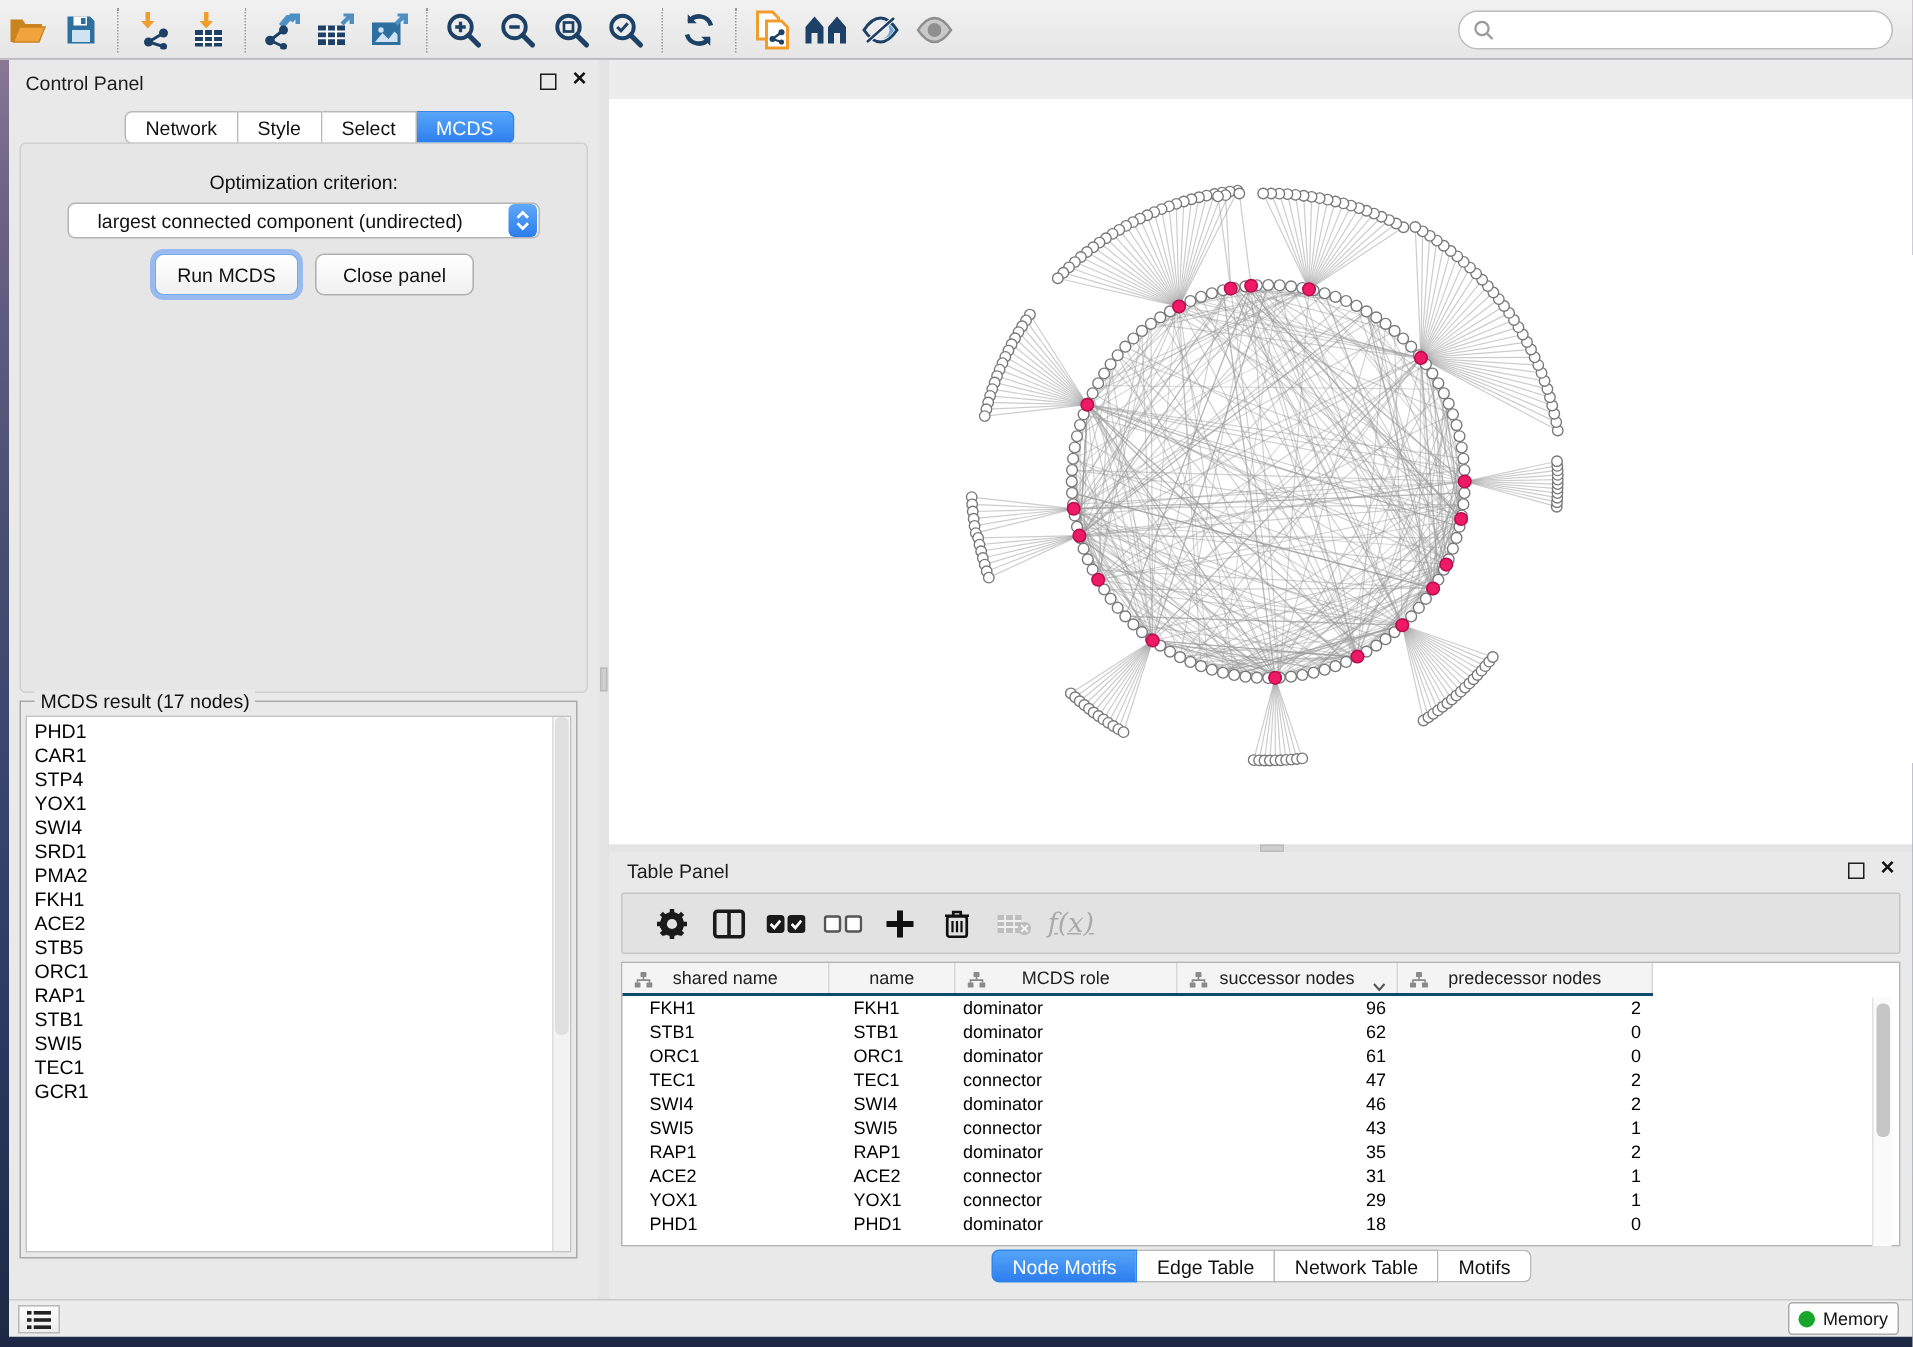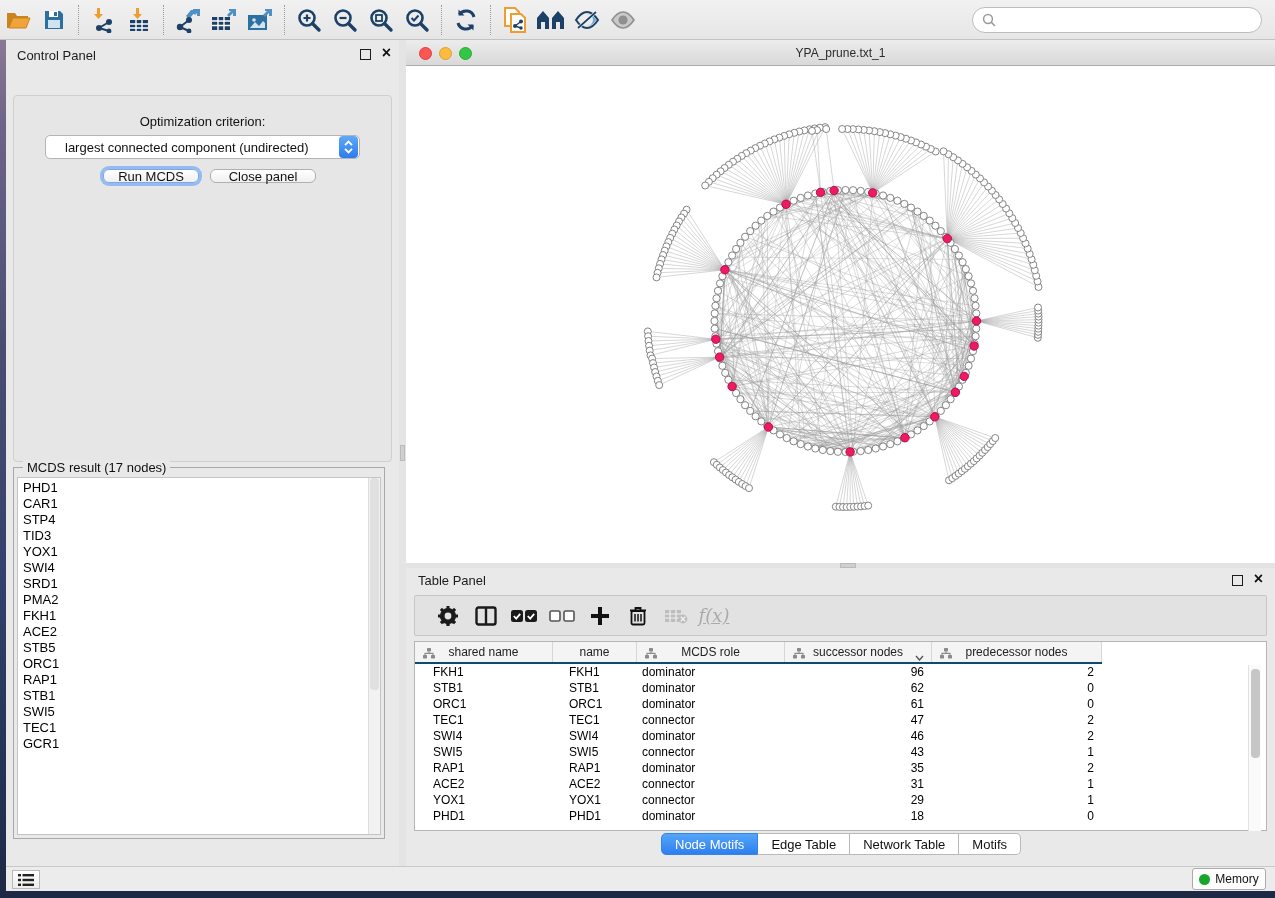--- a/index.html
+++ b/index.html
@@ -38,21 +38,21 @@
   .cp-tabs { left:77px; top:34px; }
 
   .groupbox { position:absolute; left:7px; top:55px; width:379px; height:367px; background:#e6e6e6;
     border:1px solid #cicfcf; border:1px solid #cfcfcf; border-radius:4px; }
   .opt-label { position:absolute; left:0; right:0; top:18px; text-align:center; font-size:13px; color:#111; }
   .opt-select { position:absolute; left:31px; top:39px; width:315px; height:24px; background:#fff;
     border:1px solid #b4b4b4; border-radius:5px; display:flex; align-items:center; font-size:13px; color:#111; }
   .opt-select .val { flex:1; padding-left:19px; white-space:nowrap; overflow:hidden; }
   .opt-select .stepper { width:19px; height:22px; margin-right:1px; border-radius:4px;
     background:linear-gradient(#5fa8f9,#2d7ced); display:flex; align-items:center; justify-content:center; }
-  .btn { position:absolute; height:14px; background:linear-gradient(#ffffff,#f0f0f0); border:1px solid #b0b0b0;
+  .btn { position:absolute; height:28px; background:linear-gradient(#ffffff,#f0f0f0); border:1px solid #b0b0b0;
     border-radius:6px; font-size:13px; color:#111; display:flex; align-items:center; justify-content:center; }
   .run-btn { left:89px; top:73px; width:96px; box-shadow:0 0 0 3px rgba(90,150,250,.55); border-color:#74a9ef; }
   .closep-btn { left:196px; top:73px; width:106px; }
 
   .fieldset { position:absolute; left:7px; top:427px; width:372px; height:372px; border:1px solid #a9a9a9; }
   .legend { position:absolute; left:9px; top:-8px; background:#e9e9e9; padding:0 4px; font-size:13px; color:#111; }
   .mcds-list { position:absolute; left:3px; top:9px; right:3px; bottom:3px; background:#fff; border:1px solid #c4c4c4; overflow:hidden; }
   .mcds-item { font-size:13px; line-height:16px; padding-left:5px; color:#000; }
   .mcds-scroll { position:absolute; right:0; top:0; bottom:0; width:12px; background:#f2f2f2; border-left:1px solid #ddd; }
   .mcds-thumb { position:absolute; left:1px; width:9px; top:0; height:212px; background:#e0e0e0; border-radius:4px; }
@@ -257,20 +257,26 @@
 </div>
 
 <div class="main">
 
   <div class="cpanel">
     <div class="panel-head">
       <span class="panel-title">Control Panel</span>
       <span class="float-btn"></span>
       <span class="close-btn">×</span>
     </div>
+    <div class="seggroup cp-tabs">
+        <span class="seg">Network</span>
+        <span class="seg">Style</span>
+        <span class="seg">Select</span>
+        <span class="seg sel">MCDS</span>
+      </div>
 
     <div class="groupbox">
       <div class="opt-label">Optimization criterion:</div>
       <div class="opt-select">
         <span class="val">largest connected component (undirected)</span>
         <span class="stepper">
             <svg width="11" height="14" viewBox="0 0 11 14">
               <path d="M2 5.2L5.5 1.6 9 5.2" fill="none" stroke="#fff" stroke-width="1.8"></path>
               <path d="M2 8.8l3.5 3.6L9 8.8" fill="none" stroke="#fff" stroke-width="1.8"></path>
             </svg>
@@ -280,21 +286,20 @@
       <div class="btn closep-btn">Close panel</div>
     </div>
 
     <div class="fieldset">
       <span class="legend">MCDS result (17 nodes)</span>
       <div class="mcds-list">
         <div style="padding-top:2px;">
             <div class="mcds-item">PHD1</div>
             <div class="mcds-item">CAR1</div>
             <div class="mcds-item">STP4</div>
-            <div class="mcds-item">TID3</div>
             <div class="mcds-item">YOX1</div>
             <div class="mcds-item">SWI4</div>
             <div class="mcds-item">SRD1</div>
             <div class="mcds-item">PMA2</div>
             <div class="mcds-item">FKH1</div>
             <div class="mcds-item">ACE2</div>
             <div class="mcds-item">STB5</div>
             <div class="mcds-item">ORC1</div>
             <div class="mcds-item">RAP1</div>
             <div class="mcds-item">STB1</div>
@@ -307,26 +312,20 @@
           </div>
       </div>
     </div>
   </div>
 
   <div class="vsplit">
       <div class="handle"></div>
     </div>
 
   <div class="netwin">
-    <div class="net-titlebar">
-      <span class="tl red"></span>
-      <span class="tl yel"></span>
-      <span class="tl grn"></span>
-      <span class="net-title">YPA_prune.txt_1</span>
-    </div>
     <svg class="net-canvas" viewBox="0 0 869 497">
         <line x1="380.0" y1="138.3" x2="562.6" y2="210.2" stroke="#9a9a9a" stroke-width="0.8" opacity="0.45"></line>
         <line x1="380.0" y1="138.3" x2="568.5" y2="277.7" stroke="#9a9a9a" stroke-width="0.8" opacity="0.45"></line>
         <line x1="380.0" y1="138.3" x2="394.7" y2="378.1" stroke="#9a9a9a" stroke-width="0.8" opacity="0.45"></line>
         <line x1="380.0" y1="138.3" x2="309.4" y2="270.2" stroke="#9a9a9a" stroke-width="0.8" opacity="0.45"></line>
         <line x1="380.0" y1="138.3" x2="334.4" y2="176.8" stroke="#9a9a9a" stroke-width="0.8" opacity="0.45"></line>
         <line x1="380.0" y1="138.3" x2="312.0" y2="224.8" stroke="#9a9a9a" stroke-width="0.8" opacity="0.45"></line>
         <line x1="380.0" y1="138.3" x2="454.7" y2="124.9" stroke="#9a9a9a" stroke-width="0.8" opacity="0.45"></line>
         <line x1="380.0" y1="138.3" x2="314.0" y2="292.6" stroke="#9a9a9a" stroke-width="0.8" opacity="0.45"></line>
         <line x1="380.0" y1="138.3" x2="416.8" y2="384.0" stroke="#9a9a9a" stroke-width="0.8" opacity="0.45"></line>

